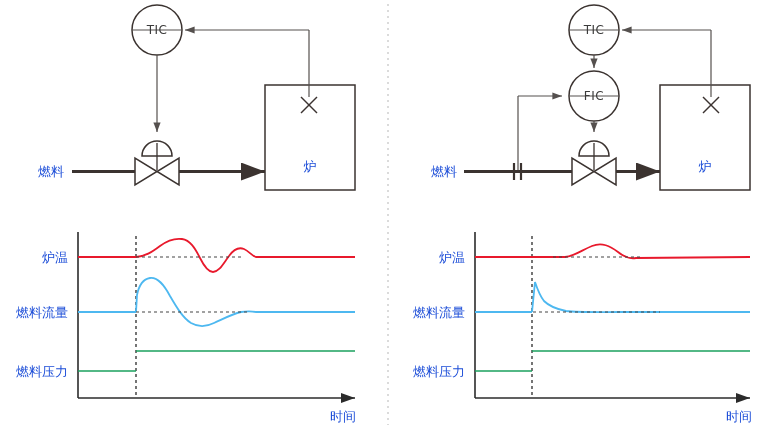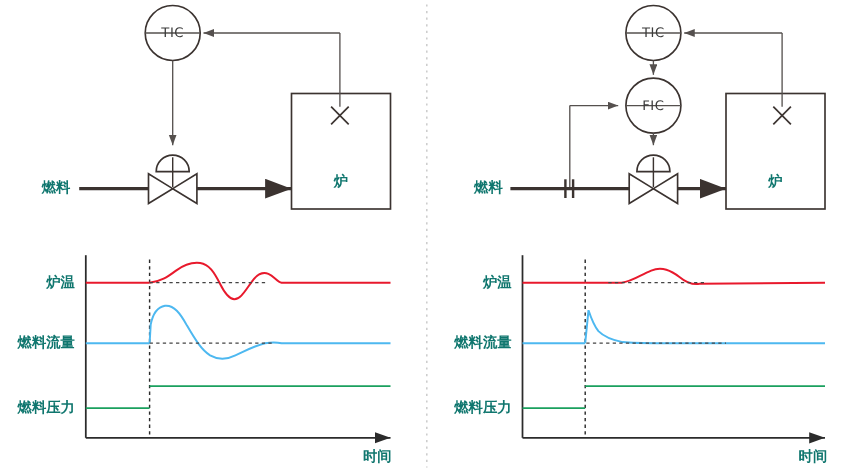--- a/index.html
+++ b/index.html
@@ -5,21 +5,21 @@
   html,body{margin:0;padding:0;}
   body{
     width:775px;height:429px;
     background:#ffffff;
     font-family:"DejaVu Sans","Liberation Sans",sans-serif;
     overflow:hidden;
     position:relative;
   }
   .stage{position:absolute;left:0;top:0;width:775px;height:429px;}
   svg{position:absolute;left:0;top:0;}
-  .txt{position:absolute;color:#0f766e;font-size:13px;line-height:1;white-space:nowrap;font-weight:bold;}
+  .txt{position:absolute;color:#1d4ed8;font-size:13px;line-height:1;white-space:nowrap;}
   .txt.cn{font-family:"DejaVu Sans","Liberation Sans",sans-serif;}
   .lbl-right{transform:translate(-100%,-50%);}
   .lbl-mid{transform:translate(-50%,-50%);}
   .lbl-left{transform:translate(0,-50%);text-align:right;}
   .inst{font-size:12px;letter-spacing:.5px;fill:#3b3b3b;}
 </style>
 </head>
 <body>
 
 <div class="stage">

